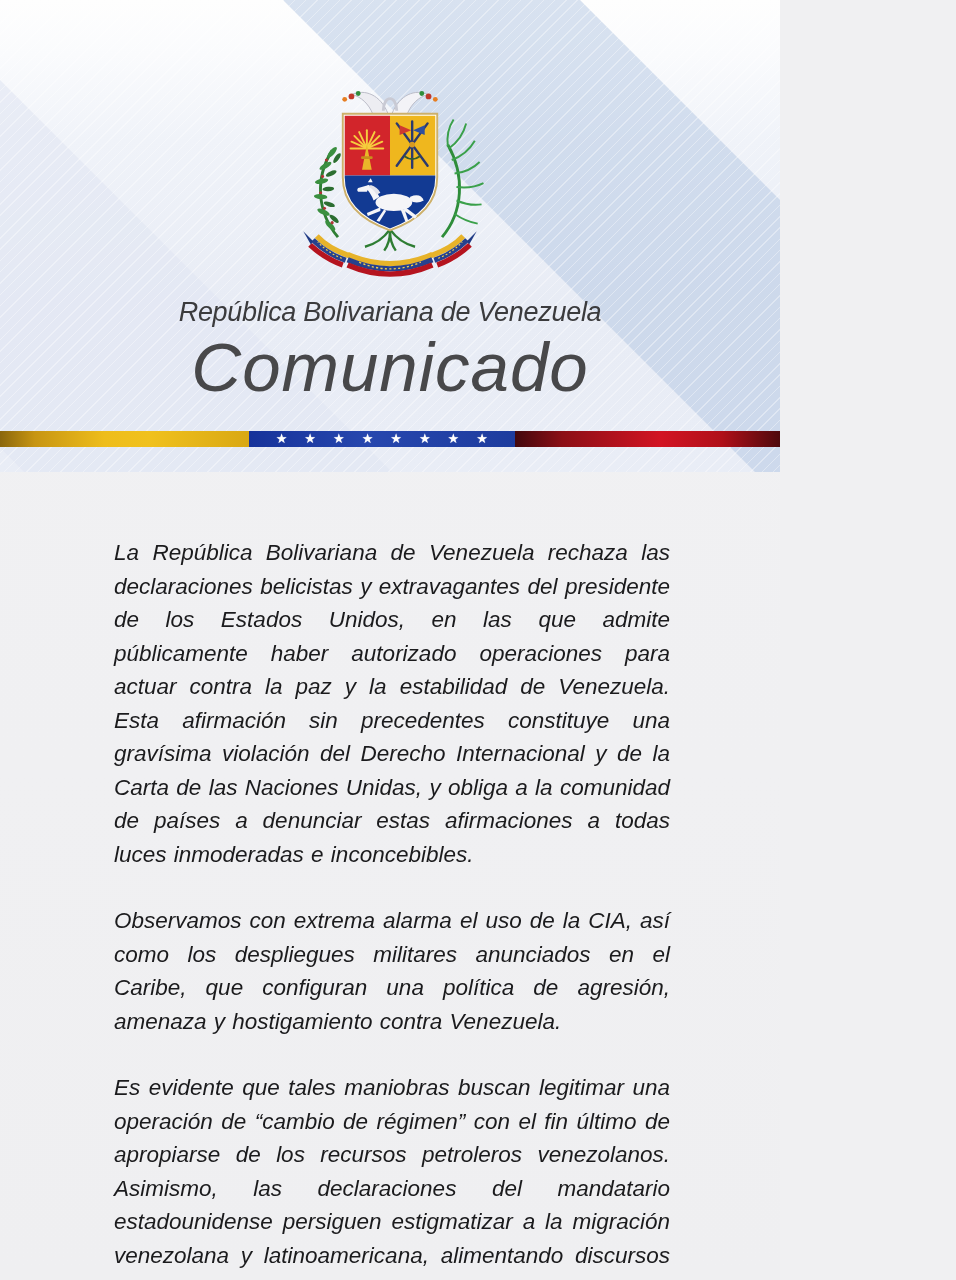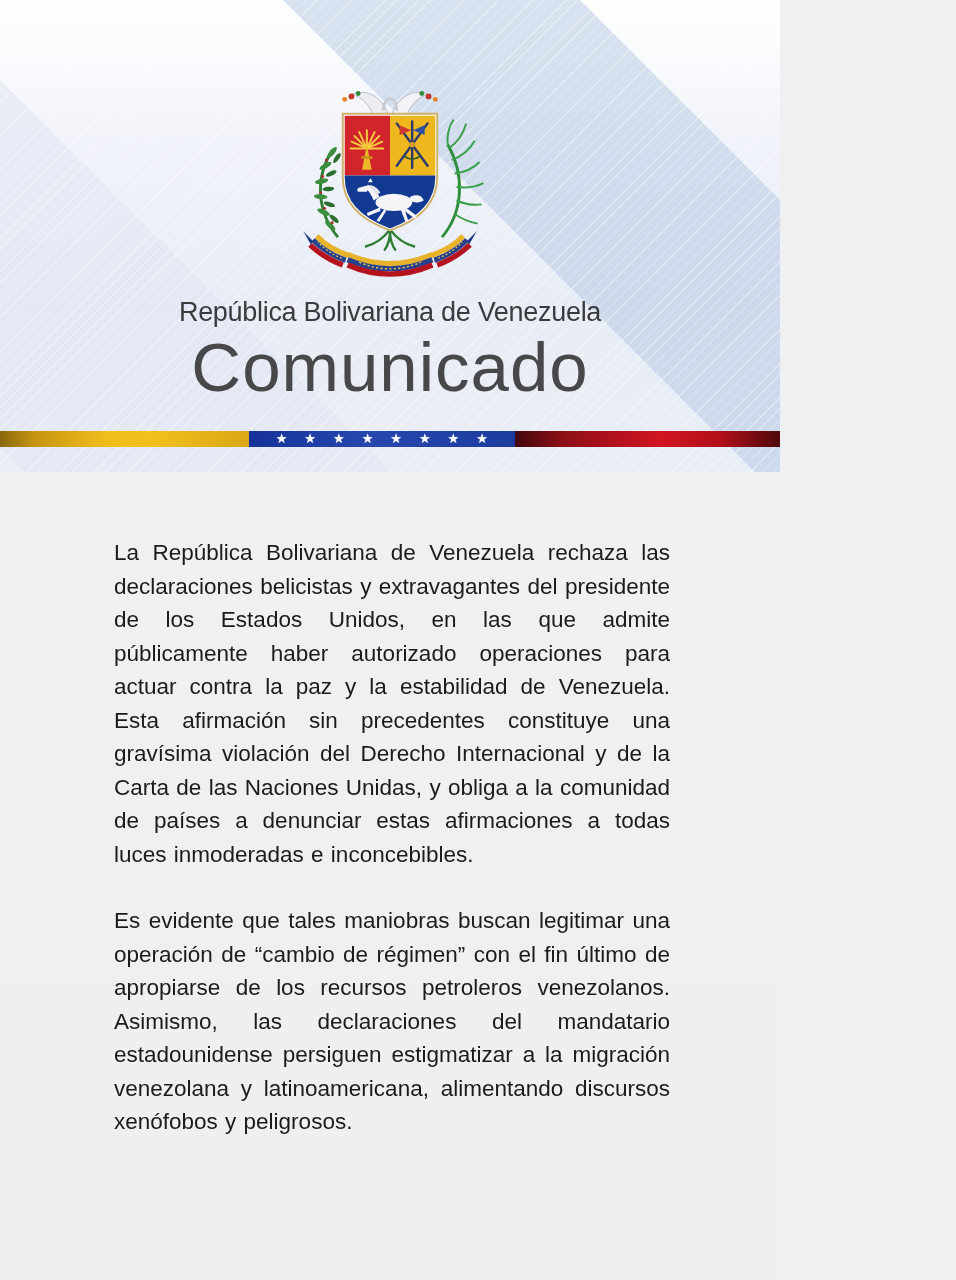--- a/index.html
+++ b/index.html
@@ -4,21 +4,21 @@
 <style>
   * { margin:0; padding:0; box-sizing:border-box; }
   html,body { width:956px; height:1280px; }
   body {
     font-family:"Liberation Sans", sans-serif;
     background:#f0f0f2;
     position:relative;
     overflow:hidden;
   }
   .page { width:780px; height:1280px; position:relative;
-    background:linear-gradient(180deg,#f1f1f3 0%,#f0f0f2 60%,#efeff1 100%); }
+    background:linear-gradient(180deg,#f1f1f3 0%,#f0f0f2 60%,#efeff1 100%);font-style:italic; }
 
   
   .letterhead {
     position:relative; height:472px; overflow:hidden;
     background:linear-gradient(180deg,#fefefe 0px,#fafbfd 55px,#f0f3f9 140px,#e8ecf5 300px,#e9edf6 472px);
   }
   .band { position:absolute; transform:rotate(45deg); transform-origin:top left; pointer-events:none; }
   .band-soft  { left:-200px; top:-120px; width:1500px; height:260px; background:rgba(226,231,242,0.65); }
   .band-strong{ left:430px;  top:-150px; width:1500px; height:210px; background:rgba(178,197,226,0.50); }
   .hairlines {
@@ -205,16 +205,17 @@
       <div class="seg seg-yellow"></div>
       <div class="seg seg-blue">
         <span class="stars">★★★★★★★★</span>
       </div>
       <div class="seg seg-red"></div>
     </div>
   </header>
 
   <main class="doc">
     <p>La República Bolivariana de Venezuela rechaza las declaraciones belicistas y extravagantes del presidente de los Estados Unidos, en las que admite públicamente haber autorizado operaciones para actuar contra la paz y la estabilidad de Venezuela. Esta afirmación sin precedentes constituye una gravísima violación del Derecho Internacional y de la Carta de las Naciones Unidas, y obliga a la comunidad de países a denunciar estas afirmaciones a todas luces inmoderadas e inconcebibles.</p>
+    <p>Observamos con extrema alarma el uso de la CIA, así como los despliegues militares anunciados en el Caribe, que configuran una política de agresión, amenaza y hostigamiento contra Venezuela.</p>
     <p>Es evidente que tales maniobras buscan legitimar una operación de “cambio de régimen” con el fin último de apropiarse de los recursos petroleros venezolanos. Asimismo, las declaraciones del mandatario estadounidense persiguen estigmatizar a la migración venezolana y latinoamericana, alimentando discursos xenófobos y peligrosos.</p>
   </main>
 
 </div>
 
 </body></html>

